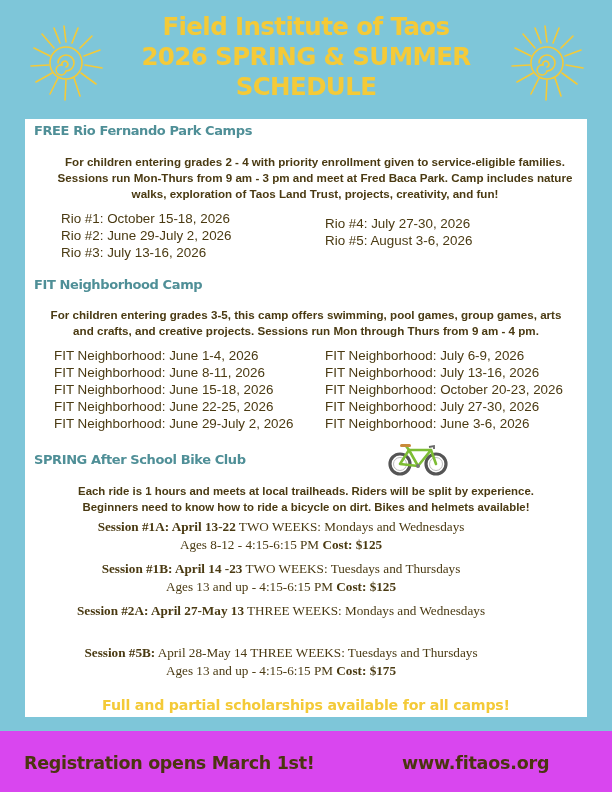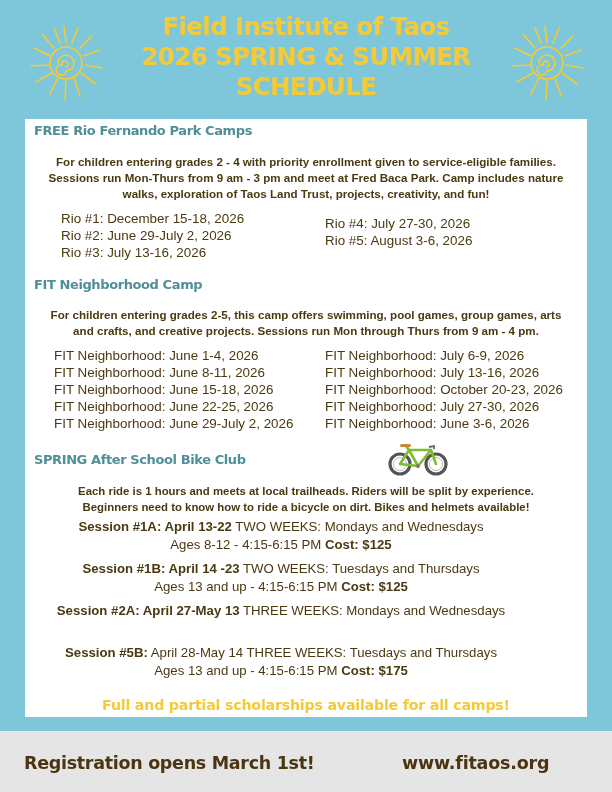--- a/index.html
+++ b/index.html
@@ -41,34 +41,34 @@
   }
   .para div { white-space: nowrap; }
   .list {
     position: absolute; color: #4a3a12;
     font-family: "Liberation Sans", sans-serif; font-size: 13.4px; line-height: 17px;
     white-space: nowrap;
   }
   .list div { height: 17px; }
   .session {
     position: absolute; left: 0; width: 512px; text-align: center;
-    color: #4a3a12; font-family: Liberation Sans, sans-serif; font-size: 13.2px;
+    color: #4a3a12; font-family: Liberation Serif, serif; font-size: 13.2px;
     line-height: 18px; white-space: nowrap;
   }
   .session b { font-weight: bold; }
   .scholar {
     position: absolute; left: 0; width: 562px; top: 578px; text-align: center;
     color: #f4ca38; font-weight: bold; font-size: 14.2px; letter-spacing: -0.2px;
     white-space: nowrap;
   }
   .bike { position: absolute; left: 362px; top: 323px; width: 62px; height: 34px; }
 
   .footer {
     position: absolute; left: 0; top: 731px; width: 612px; height: 61px;
-    background: #e5e5e5;
+    background: #d946ef;
   }
   .footer .reg {
     position: absolute; left: 24px; top: 22px; color: #4b3510;
     font-weight: bold; font-size: 17.5px; letter-spacing: -0.3px; white-space: nowrap;
   }
   .footer .url {
     position: absolute; left: 402px; top: 22px; color: #4b3510;
     font-weight: bold; font-size: 17.5px; letter-spacing: -0.2px; white-space: nowrap;
   }
 </style>
@@ -93,38 +93,38 @@
       <circle cx="38" cy="41" r="16"></circle>
       <path d="M38 41 m-8 0 a8 8 0 1 1 8 8 a5 5 0 1 1 -4 -6 a3 3 0 1 1 4 2"></path>
       <path d="M38 20 L36 4 M44 21 L50 6 M52 26 L64 14 M56 34 L72 28 M57 43 L74 46 M53 51 L68 62 M46 56 L52 74 M38 58 L37 78 M30 56 L22 72 M24 51 L8 60 M21 43 L3 44 M22 34 L6 26 M26 26 L14 12 M32 21 L26 6"></path>
     </g>
   </svg>
 </div>
 
 <div class="panel">
 
   <div class="h2" style="top:4px;">FREE Rio Fernando Park Camps</div>
-  <div class="para" style="top:35px;">
+  <div class="para" style="top:35px;padding-left:9px;">
     <div>For children entering grades 2 - 4 with priority enrollment given to service-eligible families.</div>
     <div>Sessions run Mon-Thurs from 9  am - 3 pm and meet at Fred Baca Park. Camp includes nature</div>
     <div>walks, exploration of Taos Land Trust, projects, creativity, and fun!</div>
   </div>
   <div class="list" style="left:36px; top:91px;">
-    <div>Rio #1: December 15-18, 2026</div>
+    <div>Rio #1: October 15-18, 2026</div>
     <div>Rio #2: June 29-July 2, 2026</div>
     <div>Rio #3: July 13-16, 2026</div>
   </div>
   <div class="list" style="left:300px; top:96px;">
     <div>Rio #4: July 27-30, 2026</div>
     <div>Rio #5: August 3-6, 2026</div>
   </div>
 
   <div class="h2" style="top:158px;">FIT Neighborhood Camp</div>
   <div class="para" style="top:188px;">
-    <div>For children entering grades 2-5, this camp offers swimming, pool games, group games, arts</div>
+    <div>For children entering grades 3-5, this camp offers swimming, pool games, group games, arts</div>
     <div>and crafts, and creative projects. Sessions run Mon through Thurs from 9 am - 4 pm.</div>
   </div>
   <div class="list" style="left:29px; top:228px;">
     <div>FIT Neighborhood: June 1-4, 2026</div>
     <div>FIT Neighborhood: June 8-11, 2026</div>
     <div>FIT Neighborhood: June 15-18, 2026</div>
     <div>FIT Neighborhood: June 22-25, 2026</div>
     <div>FIT Neighborhood: June 29-July 2, 2026</div>
   </div>
   <div class="list" style="left:300px; top:228px;">

